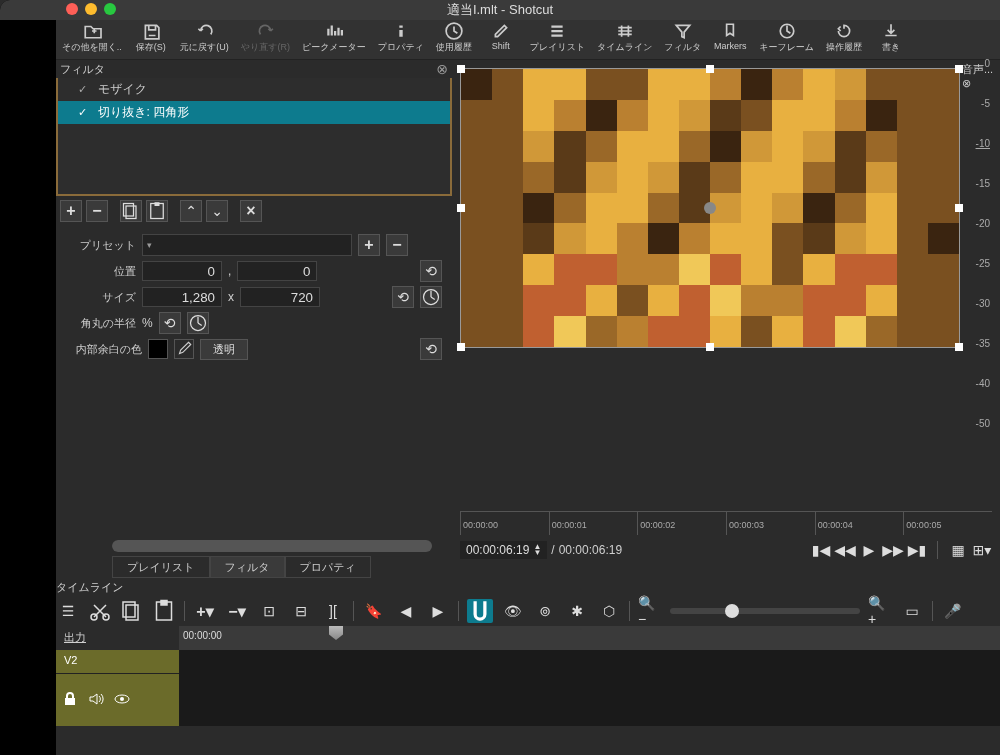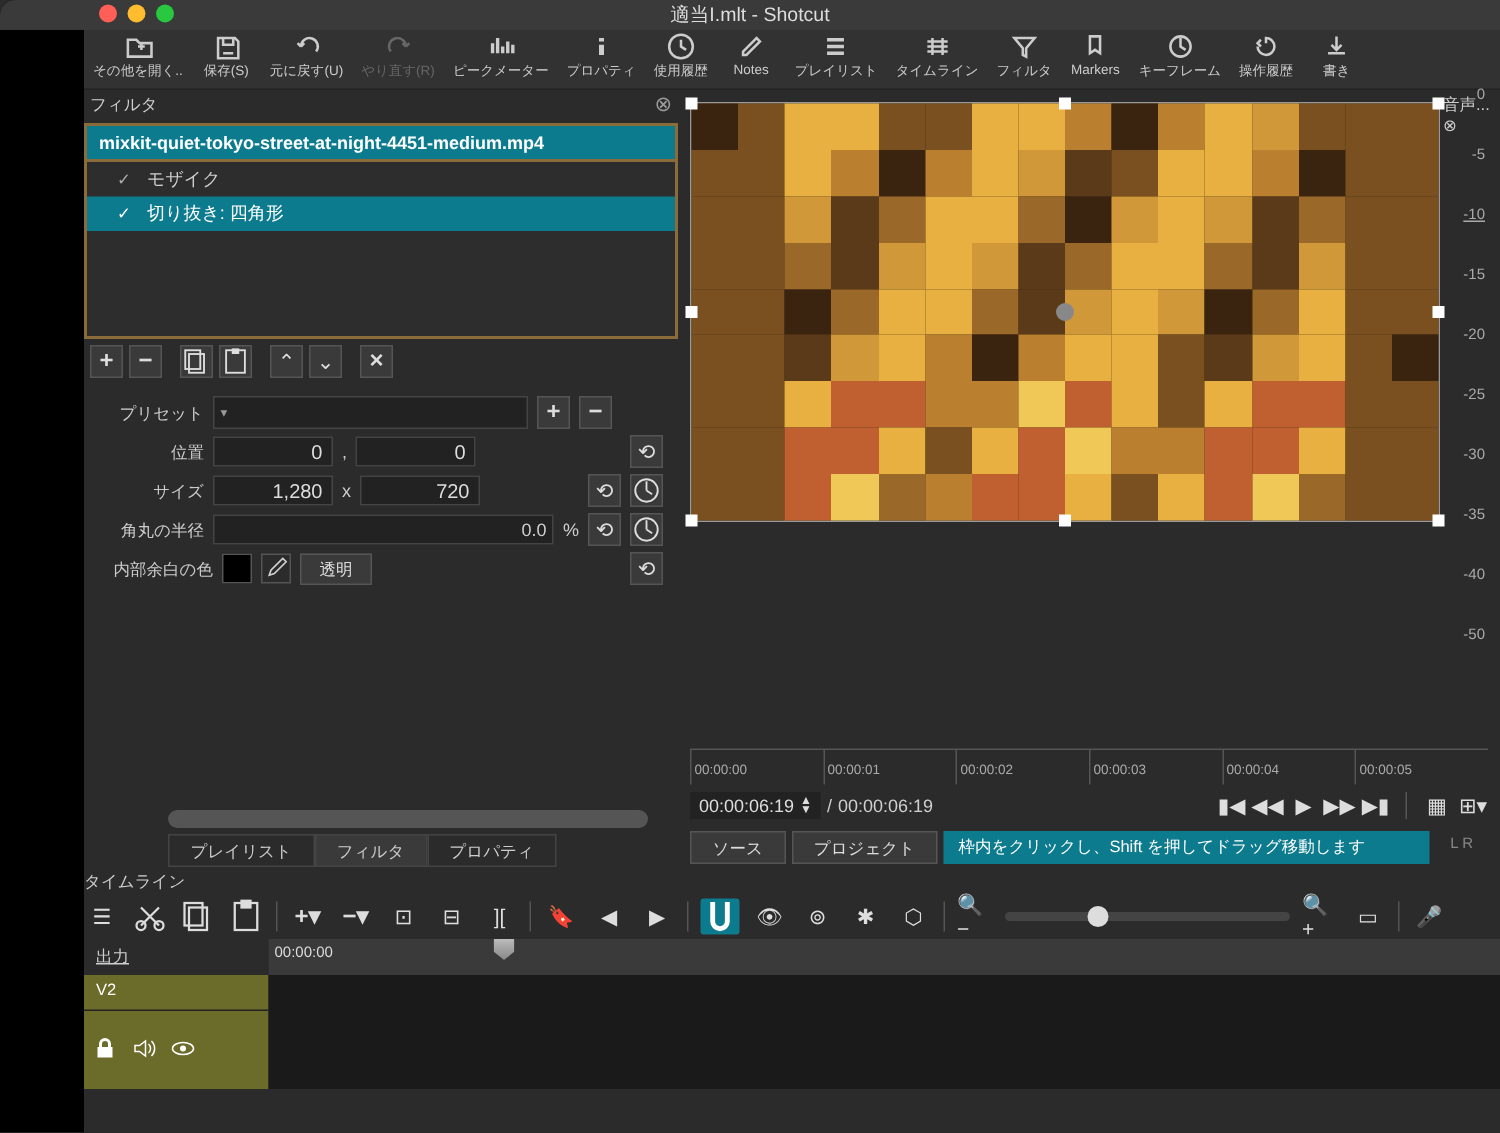--- a/index.html
+++ b/index.html
@@ -139,21 +139,21 @@
       <svg viewBox="0 0 16 16" stroke="currentColor" fill="none" stroke-width="1.5">
         <circle cx="8" cy="8" r="7" fill="none"></circle>
         <path d="M8 4v4l3 2"></path>
       </svg>
       <span class="lbl">使用履歴</span>
     </div>
     <div class="tbitem">
       <svg viewBox="0 0 16 16" stroke="currentColor" fill="none" stroke-width="1.5">
         <path d="M3 11l8-8 2 2-8 8H3z"></path>
       </svg>
-      <span class="lbl">Notes</span>
+      <span class="lbl">Shift</span>
     </div>
     <div class="tbitem">
       <svg viewBox="0 0 16 16" stroke="currentColor" fill="none" stroke-width="1.5">
         <path d="M3 4h10 M3 8h10 M3 12h10" stroke-width="2"></path>
       </svg>
       <span class="lbl">プレイリスト</span>
     </div>
     <div class="tbitem">
       <svg viewBox="0 0 16 16" stroke="currentColor" fill="none" stroke-width="1.5">
         <path d="M2 5h12 M2 8h12 M2 11h12 M5 3v10 M11 3v10"></path>
@@ -192,21 +192,20 @@
       <span class="lbl">書き</span>
     </div>
   </div>
 
 <div class="main">
   <div class="leftpane">
     <div class="panelhdr">
       <span>フィルタ</span>
       <span class="cl">⊗</span>
     </div>
-    <div class="filename">mixkit-quiet-tokyo-street-at-night-4451-medium.mp4</div>
     <div class="filterarea">
       <div id="flist">
           <div class="frow">
             <span class="chk">✓</span>
             <span>モザイク</span>
           </div>
           <div class="frow sel">
             <span class="chk">✓</span>
             <span>切り抜き: 四角形</span>
           </div>
@@ -260,23 +259,20 @@
         <div class="ibtn">
             <svg viewBox="0 0 16 16" stroke="currentColor" fill="none">
               <circle cx="8" cy="8" r="6"></circle>
               <line x1="8" y1="3" x2="8" y2="8"></line>
               <line x1="8" y1="8" x2="11" y2="10"></line>
             </svg>
           </div>
       </div>
       <div class="prow">
         <div class="plbl">角丸の半径</div>
-        <div style="flex:1;height:20px;background:#222;border:1px solid #444;position:relative">
-          <span style="position:absolute;right:4px;top:2px">0.0</span>
-        </div>
         <span>%</span>
         <div class="ibtn">⟲</div>
         <div class="ibtn">
             <svg viewBox="0 0 16 16" stroke="currentColor" fill="none">
               <circle cx="8" cy="8" r="6"></circle>
               <line x1="8" y1="3" x2="8" y2="8"></line>
               <line x1="8" y1="8" x2="11" y2="10"></line>
             </svg>
           </div>
       </div>
@@ -498,26 +494,20 @@
       <span>00:00:06:19</span>
       <div style="flex:1"></div>
       <div class="pbtn">▮◀</div>
       <div class="pbtn">◀◀</div>
       <div class="pbtn">▶</div>
       <div class="pbtn">▶▶</div>
       <div class="pbtn">▶▮</div>
       <div style="width:1px;height:18px;background:#555;margin:0 6px"></div>
       <div class="pbtn">▦</div>
       <div class="pbtn">⊞▾</div>
-    </div>
-    <div class="hintbar">
-      <div class="hbtn">ソース</div>
-      <div class="hbtn">プロジェクト</div>
-      <div class="hint">枠内をクリックし、Shift を押してドラッグ移動します</div>
-      <div class="lr">L  R</div>
     </div>
   </div>
 </div>
 
 <div class="tlhdr">タイムライン</div>
 
 <div class="tltools">
   <div class="ibtn">☰</div>
   <div class="ibtn">
       <svg viewBox="0 0 16 16" stroke="currentColor" fill="none">

